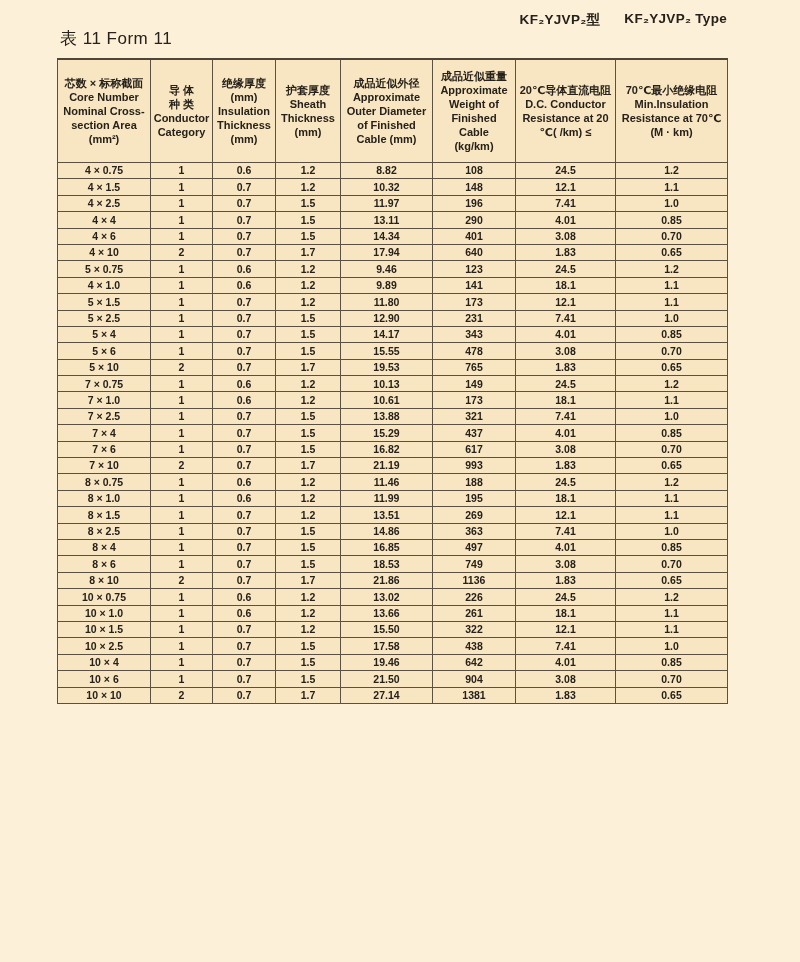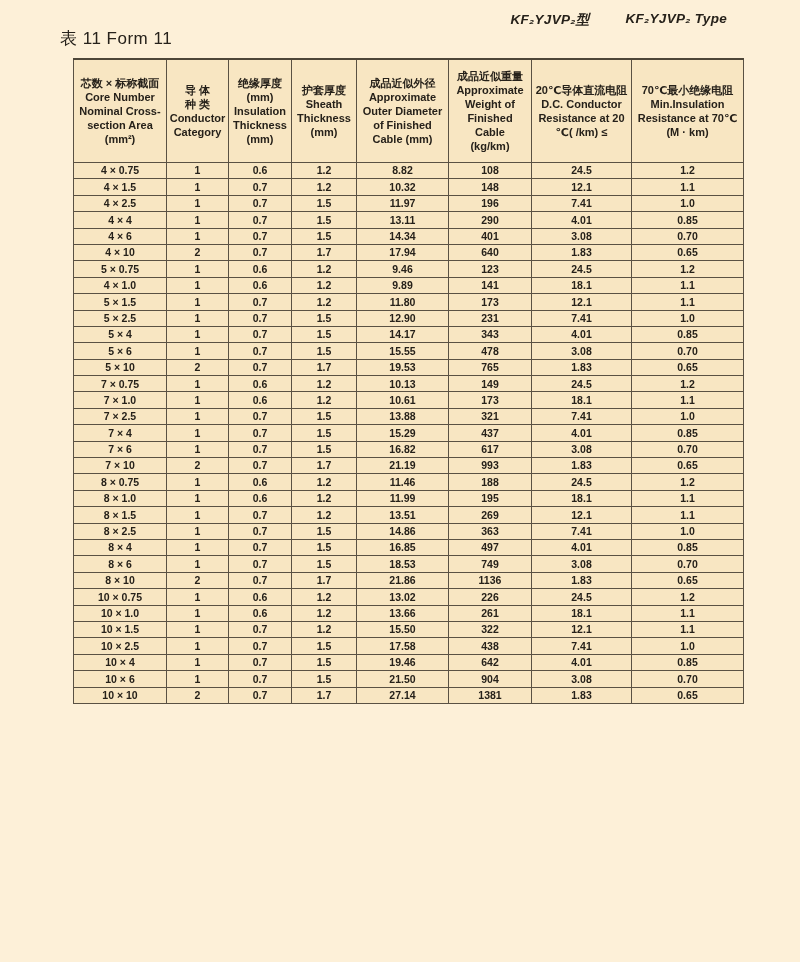--- a/index.html
+++ b/index.html
@@ -26,28 +26,27 @@
     font-weight: normal;
     letter-spacing: 0.5px;
   }
   .title-right {
     position: absolute;
     right: 73px;
     top: 11px;
     font-size: 13.5px;
     font-weight: bold;
     display: flex;
-    gap: 36px;
+    gap: 24px;
     letter-spacing: 0.3px;
-    font-style: italic;
   }
   table.spec-table {
     border-collapse: collapse;
     table-layout: fixed;
-    margin-left: 73px;
+    margin-left: 57px;
     width: 670px;
   }
   .spec-table col.c1 { width: 93px; }
   .spec-table col.c2 { width: 62px; }
   .spec-table col.c3 { width: 63px; }
   .spec-table col.c4 { width: 65px; }
   .spec-table col.c5 { width: 92px; }
   .spec-table col.c6 { width: 83px; }
   .spec-table col.c7 { width: 100px; }
   .spec-table col.c8 { width: 112px; }

